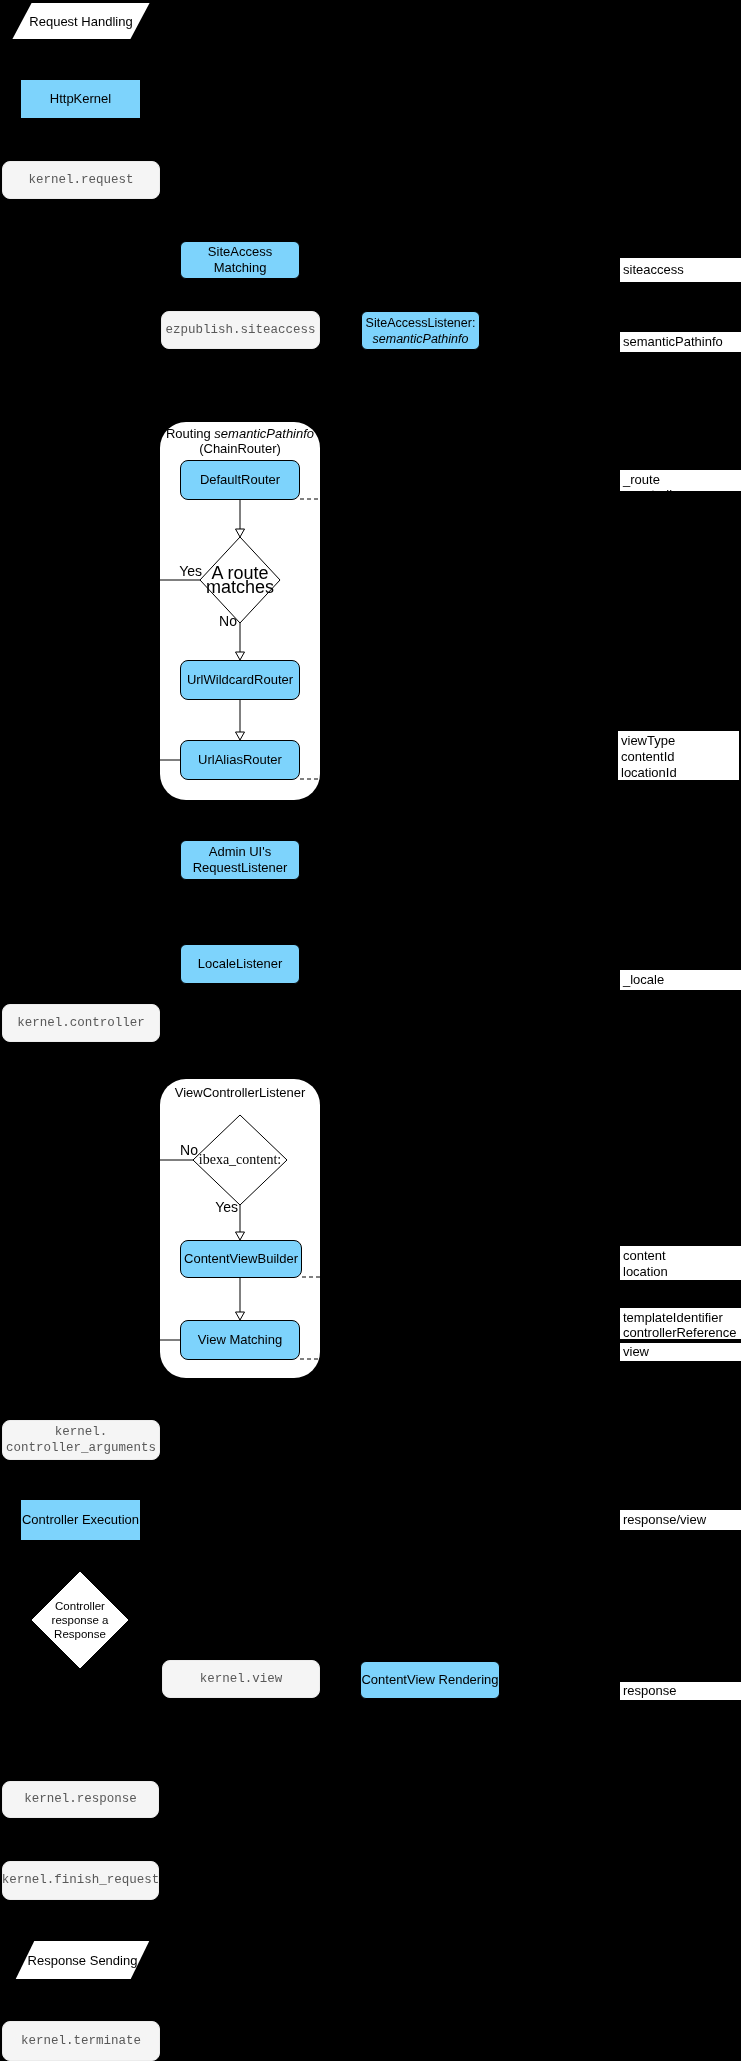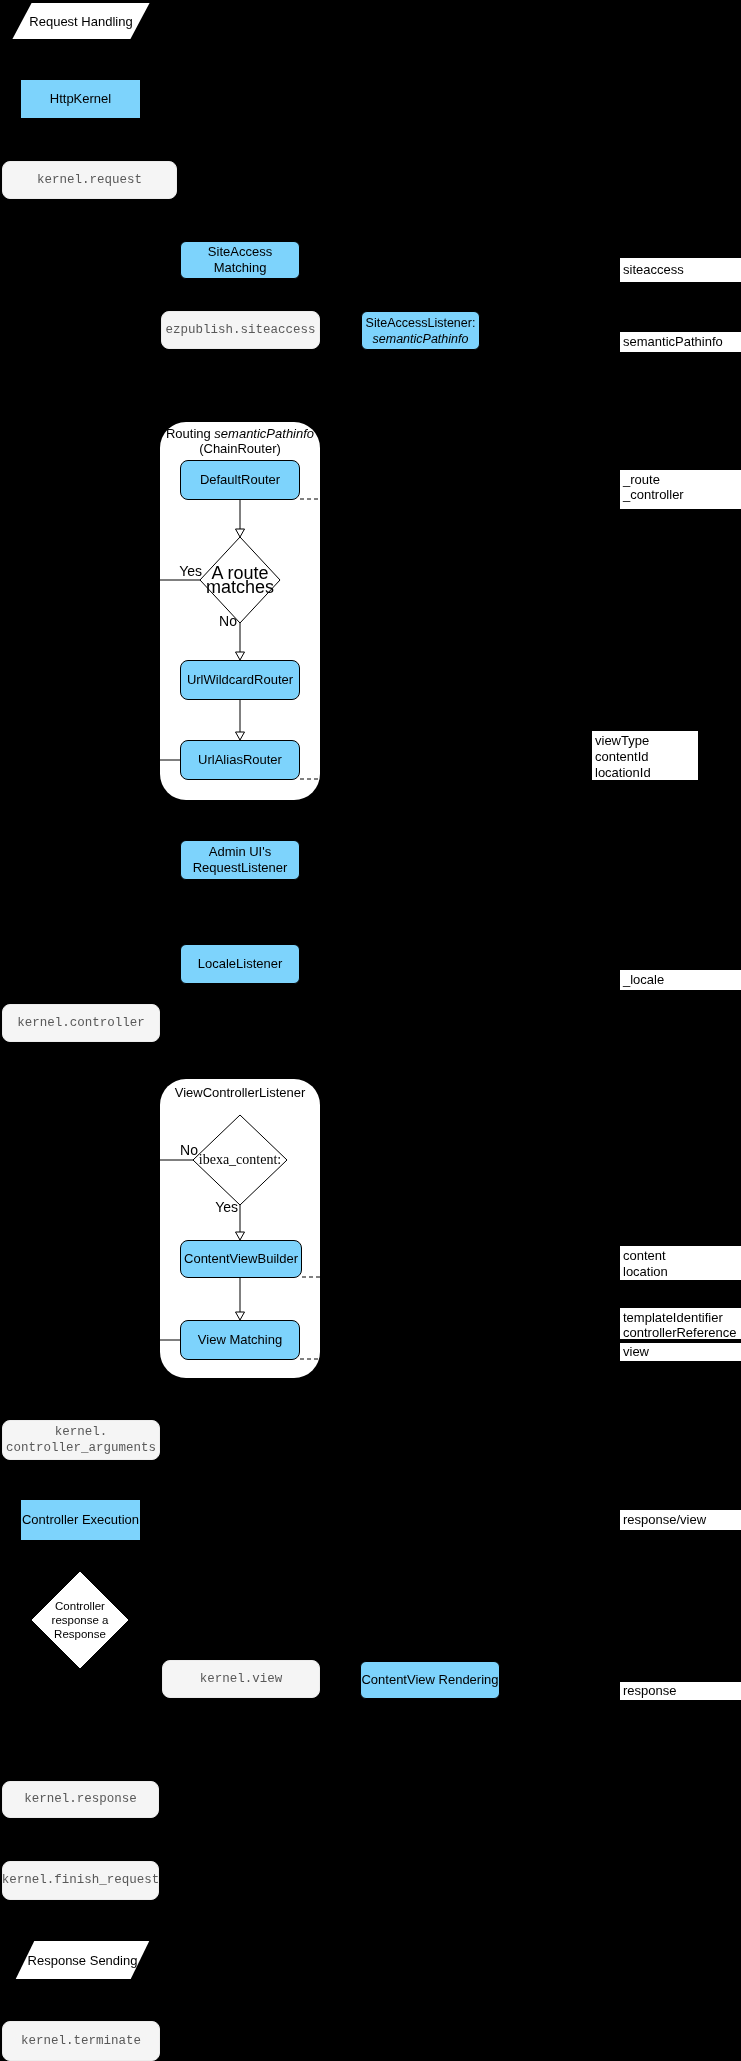--- a/index.html
+++ b/index.html
@@ -67,21 +67,21 @@
 
   <polygon points="31,1620 80,1571 129,1620 80,1669" fill="#fff" stroke="#000"></polygon>
 </svg>
 
 <div class="abs" style="left:22px;top:3px;width:118px;height:36px;background:#fff;transform:skewX(-28deg);">
   <div style="transform:skewX(28deg);width:100%;height:100%;display:flex;align-items:center;justify-content:center;font-size:13px;color:#000;">Request Handling</div>
 </div>
 
 <div class="abs proc" style="left:21px;top:80px;width:119px;height:38px;">HttpKernel</div>
 
-<div class="abs event" style="left:2px;top:161px;width:175px;height:38px;">kernel.request</div>
+<div class="abs event" style="left:2px;top:161px;width:158px;height:38px;">kernel.request</div>
 
 <div class="abs proc rnd" style="left:180px;top:241px;width:120px;height:38px;">SiteAccess Matching</div>
 
 <div class="abs event" style="left:161px;top:311px;width:159px;height:38px;">ezpublish.siteaccess</div>
 
 <div class="abs proc rnd" style="left:361px;top:311px;width:119px;height:39px;font-size:12.5px;">
   <span>SiteAccessListener:</span>
   <span class="it">semanticPathinfo</span>
 </div>
 
@@ -146,26 +146,26 @@
 <div class="abs" style="left:25px;top:1941px;width:115px;height:38px;background:#fff;transform:skewX(-26deg);">
   <div style="transform:skewX(26deg);width:100%;height:100%;display:flex;align-items:center;justify-content:center;font-size:13px;color:#000;">Response Sending</div>
 </div>
 
 <div class="abs event" style="left:2px;top:2021px;width:158px;height:40px;">kernel.terminate</div>
 
 <div class="abs bar" style="left:620px;top:258px;width:121px;height:24px;line-height:20px;">siteaccess</div>
 
 <div class="abs bar" style="left:620px;top:332px;width:121px;height:20px;line-height:16px;">semanticPathinfo</div>
 
-<div class="abs bar" style="left:620px;top:470px;width:121px;height:39px;">
+<div class="abs bar" style="left:620px;top:470px;width:121px;height:21px;">
   <div>_route</div>
   <div>_controller</div>
 </div>
 
-<div class="abs bar" style="left:592px;top:731px;width:106px;height:49px;line-height:16px;">
+<div class="abs bar" style="left:618px;top:731px;width:121px;height:49px;line-height:16px;">
   <div>viewType</div>
   <div>contentId</div>
   <div>locationId</div>
 </div>
 
 <div class="abs bar" style="left:620px;top:970px;width:121px;height:20px;line-height:16px;">_locale</div>
 
 <div class="abs bar" style="left:620px;top:1246px;width:121px;height:34px;line-height:16px;">
   <div>content</div>
   <div>location</div>

